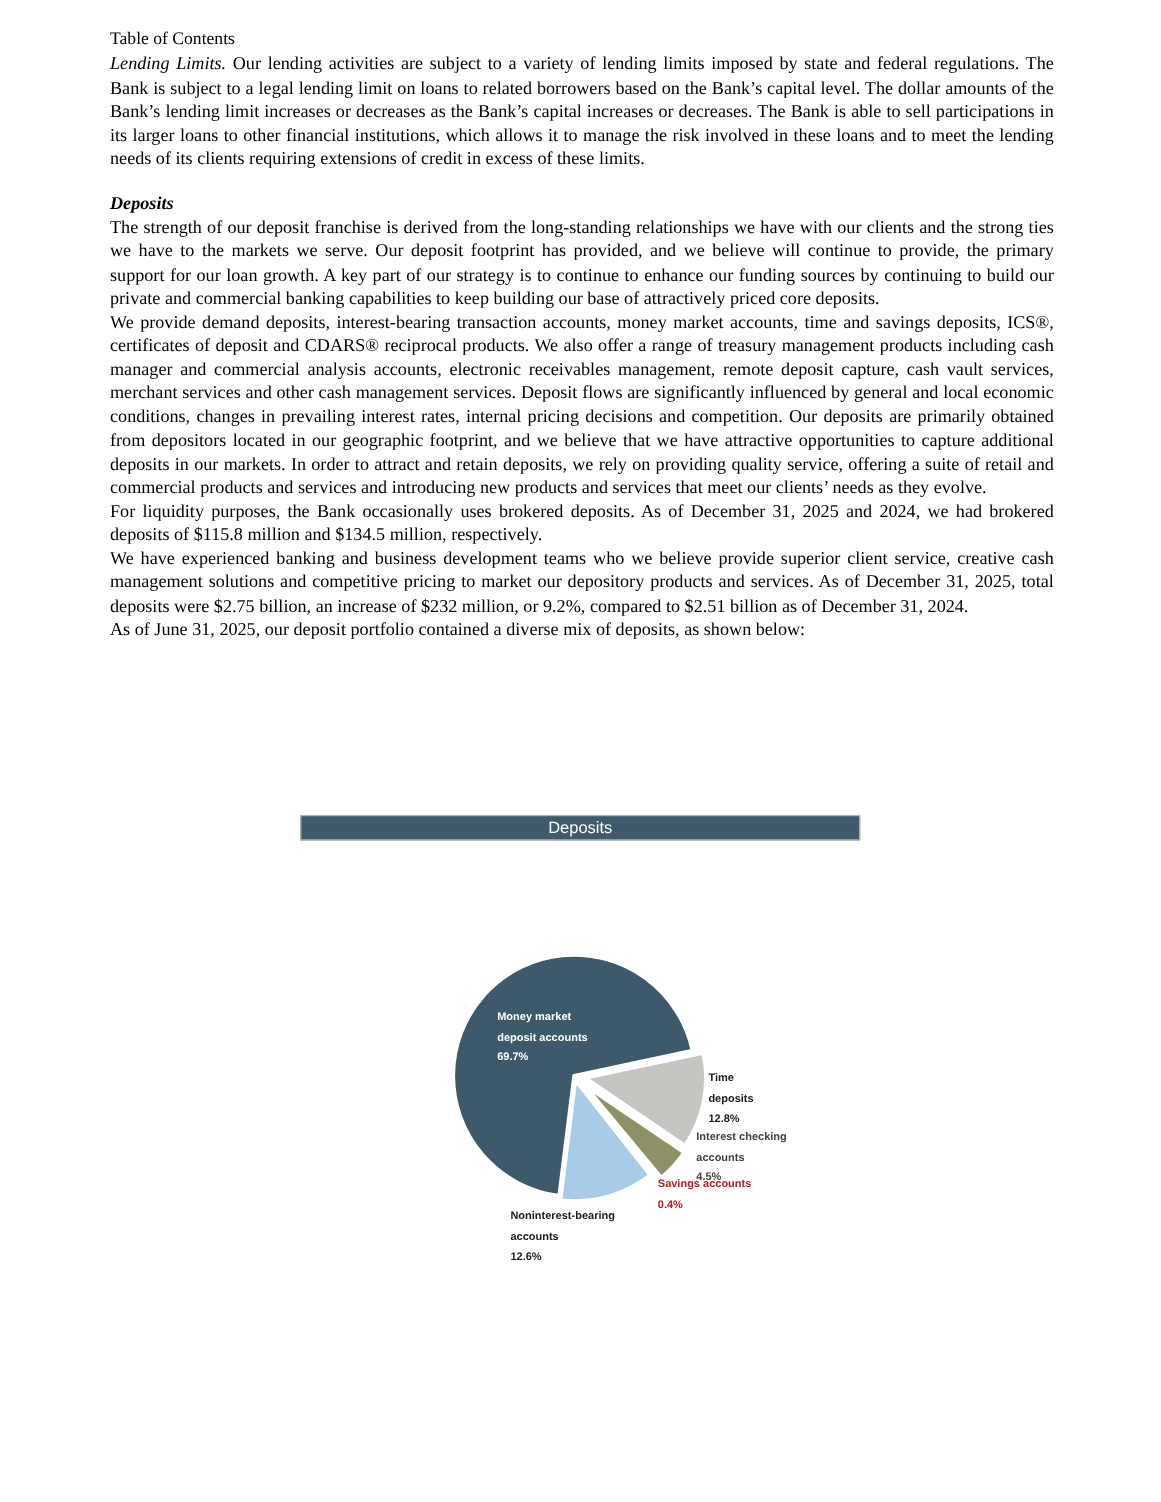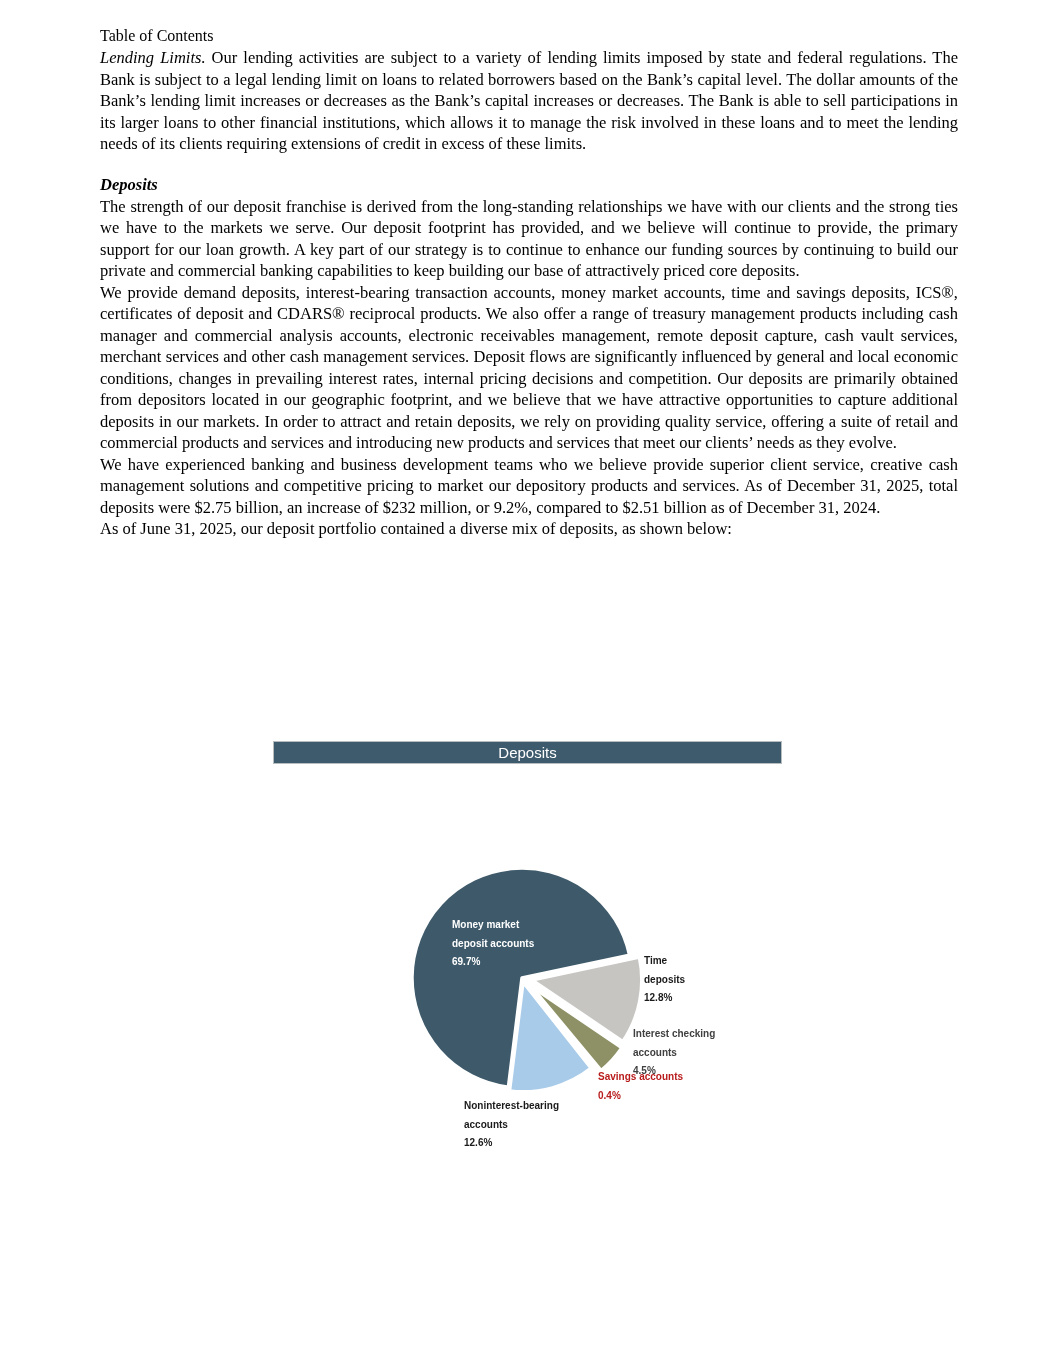--- a/index.html
+++ b/index.html
@@ -64,21 +64,21 @@
   }
   .pie-label {
     position: absolute;
     font-family: "Liberation Sans", sans-serif;
     font-weight: bold;
     font-size: 10px;
     line-height: 18.5px;
     white-space: pre-line;
   }
   .pl-0 { left: 452px; top: 916px; }
-  .pl-1 { left: 644px; top: 952px; }
+  .pl-1 { left: 644px; top: 972px; }
   .pl-2 { left: 633px; top: 1025px; }
   .pl-3 { left: 598px; top: 1068px; }
   .pl-4 { left: 464px; top: 1097px; }
   .page-num {
     position: absolute;
     left: 0;
     top: 1308px;
     width: 100%;
     text-align: center;
     font-size: 16px;
@@ -91,20 +91,21 @@
 
   <div class="textblock">
     <p class="toc">Table of Contents</p>
 
     <p class="body mt-lending"><i>Lending Limits.</i><span> Our lending activities are subject to a variety of lending limits imposed by state and federal regulations. The Bank is subject to a legal lending limit on loans to related borrowers based on the Bank’s capital level. The dollar amounts of the Bank’s lending limit increases or decreases as the Bank’s capital increases or decreases. The Bank is able to sell participations in its larger loans to other financial institutions, which allows it to manage the risk involved in these loans and to meet the lending needs of its clients requiring extensions of credit in excess of these limits.</span></p>
 
     <h3 class="deposits-heading">Deposits</h3>
 
     <p class="body mt-par">The strength of our deposit franchise is derived from the long-standing relationships we have with our clients and the strong ties we have to the markets we serve. Our deposit footprint has provided, and we believe will continue to provide, the primary support for our loan growth. A key part of our strategy is to continue to enhance our funding sources by continuing to build our private and commercial banking capabilities to keep building our base of attractively priced core deposits.</p>
     <p class="body mt-par2">We provide demand deposits, interest-bearing transaction accounts, money market accounts, time and savings deposits, ICS®, certificates of deposit and CDARS® reciprocal products. We also offer a range of treasury management products including cash manager and commercial analysis accounts, electronic receivables management, remote deposit capture, cash vault services, merchant services and other cash management services. Deposit flows are significantly influenced by general and local economic conditions, changes in prevailing interest rates, internal pricing decisions and competition. Our deposits are primarily obtained from depositors located in our geographic footprint, and we believe that we have attractive opportunities to capture additional deposits in our markets. In order to attract and retain deposits, we rely on providing quality service, offering a suite of retail and commercial products and services and introducing new products and services that meet our clients’ needs as they evolve.</p>
+    <p class="body mt-par3">For liquidity purposes, the Bank occasionally uses brokered deposits. As of December 31, 2025 and 2024, we had brokered deposits of $115.8 million and $134.5 million, respectively.</p>
     <p class="body mt-par4">We have experienced banking and business development teams who we believe provide superior client service, creative cash management solutions and competitive pricing to market our depository products and services. As of December 31, 2025, total deposits were $2.75 billion, an increase of $232 million, or 9.2%, compared to $2.51 billion as of December 31, 2024.</p>
     <p class="body mt-mix">As of June 31, 2025, our deposit portfolio contained a diverse mix of deposits, as shown below:</p>
   </div>
 
   <div class="chart-title" style="background: rgb(62, 91, 109); color: rgb(255, 255, 255);">Deposits</div>
 
   <svg id="pie-svg" width="300" height="290" viewBox="0 0 300 290">
       <path d="M142.00,144.00 L128.40,253.16 A110,110 0 1 1 249.60,121.17 Z" fill="#3e5a6a" stroke="#ffffff" stroke-width="3.5" stroke-linejoin="round"></path>
       <path d="M151.81,145.92 L259.42,123.09 A110,110 0 0 1 242.90,207.59 Z" fill="#c6c5c1" stroke="#ffffff" stroke-width="3.5" stroke-linejoin="round"></path>
       <path d="M150.89,152.06 L241.98,213.73 A110,110 0 0 1 221.15,236.69 Z" fill="#8e9166" stroke="#ffffff" stroke-width="3.5" stroke-linejoin="round"></path>

